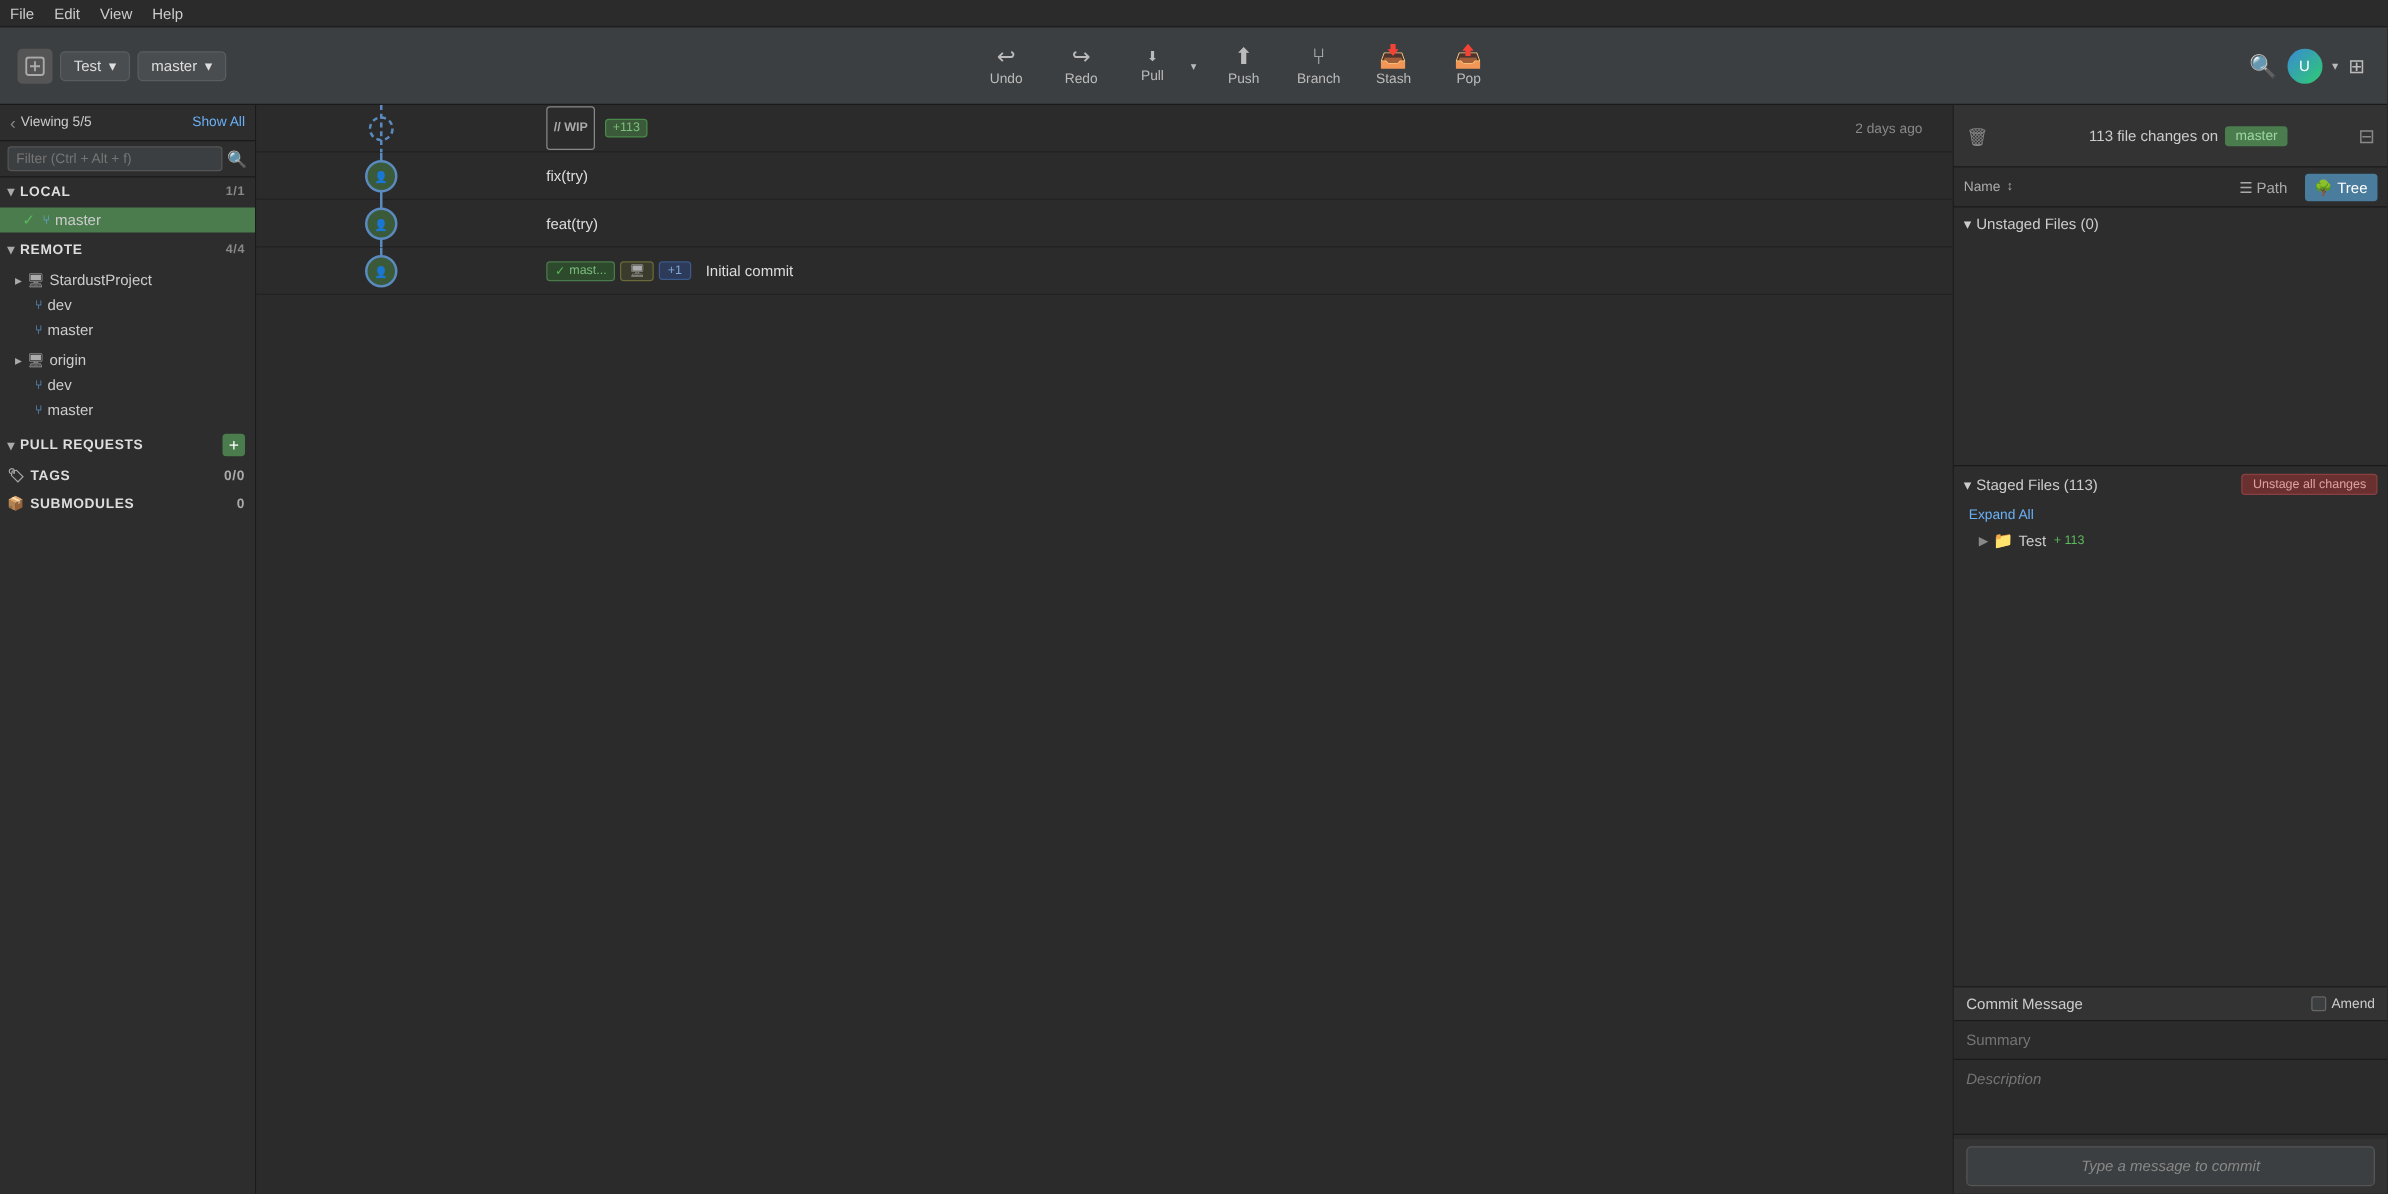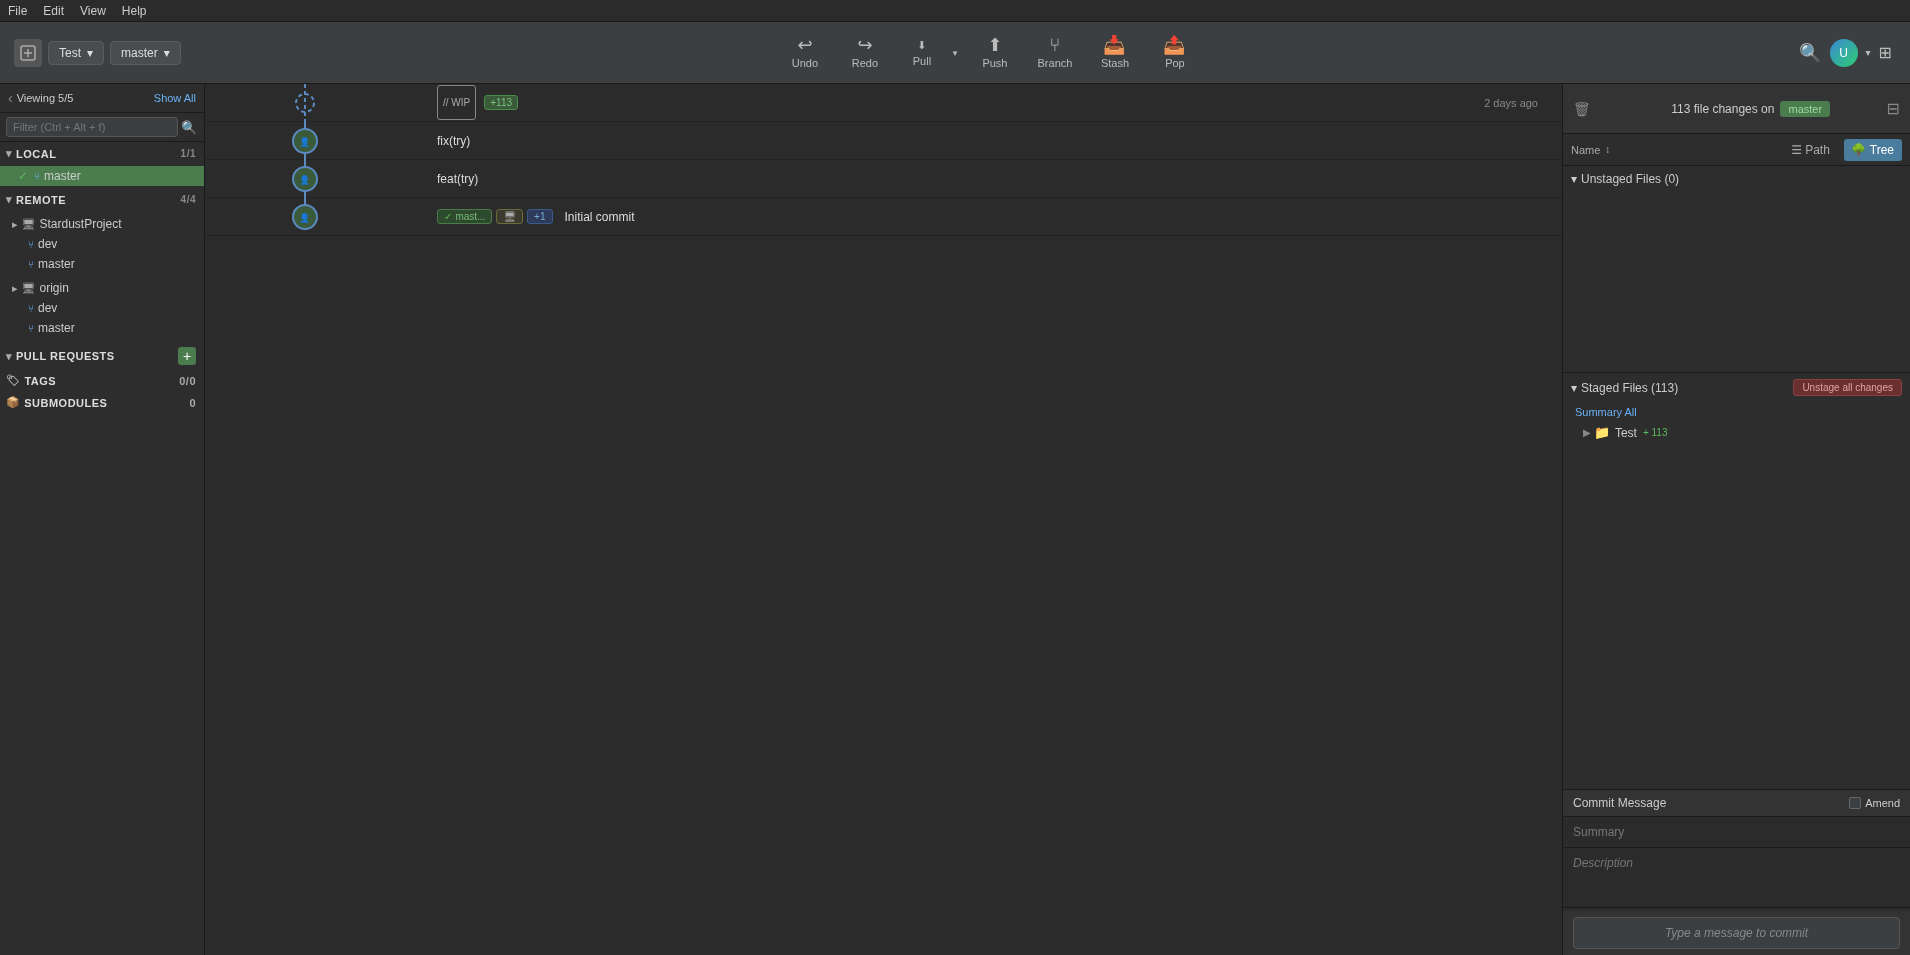--- a/index.html
+++ b/index.html
@@ -357,20 +357,21 @@
       padding: 1px 5px;
       border-radius: 3px;
     }
     .commit-badge-wip {
       background: transparent;
       border: 1px solid #888;
       color: #aaa;
       font-size: 10px;
       padding: 11px 5px;
       border-radius: 3px;
+      font-weight: bold;
     }
     .commit-time { color: #888; font-size: 11px; margin-left: auto; padding-right: 12px; }
 
     
     .right-panel {
       width: 348px;
       background: #2d2d2d;
       border-left: 1px solid #1a1a1a;
       display: flex;
       flex-direction: column;
@@ -866,21 +867,21 @@
 
       <div class="staged-section">
         <div class="staged-header">
           <div class="left">
             <span>▾</span>
             <span>Staged Files (113)</span>
           </div>
           <button class="unstage-all-btn">Unstage all changes</button>
         </div>
         <div class="expand-all-row">
-          <span>Summary All</span>
+          <span>Expand All</span>
         </div>
 
         <div class="file-tree-item">
           <span class="chevron-right">▶</span>
           <span class="folder-icon">📁</span>
           <span>Test</span>
           <span class="file-count-badge">
             <span style="color:#5cb85c;font-size:10px;">+</span>
             <span>113</span>
           </span>

